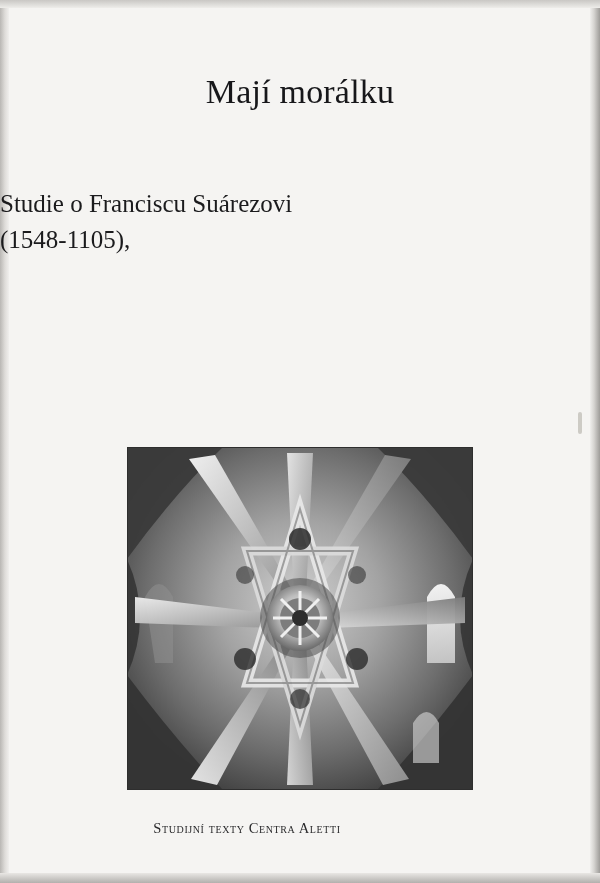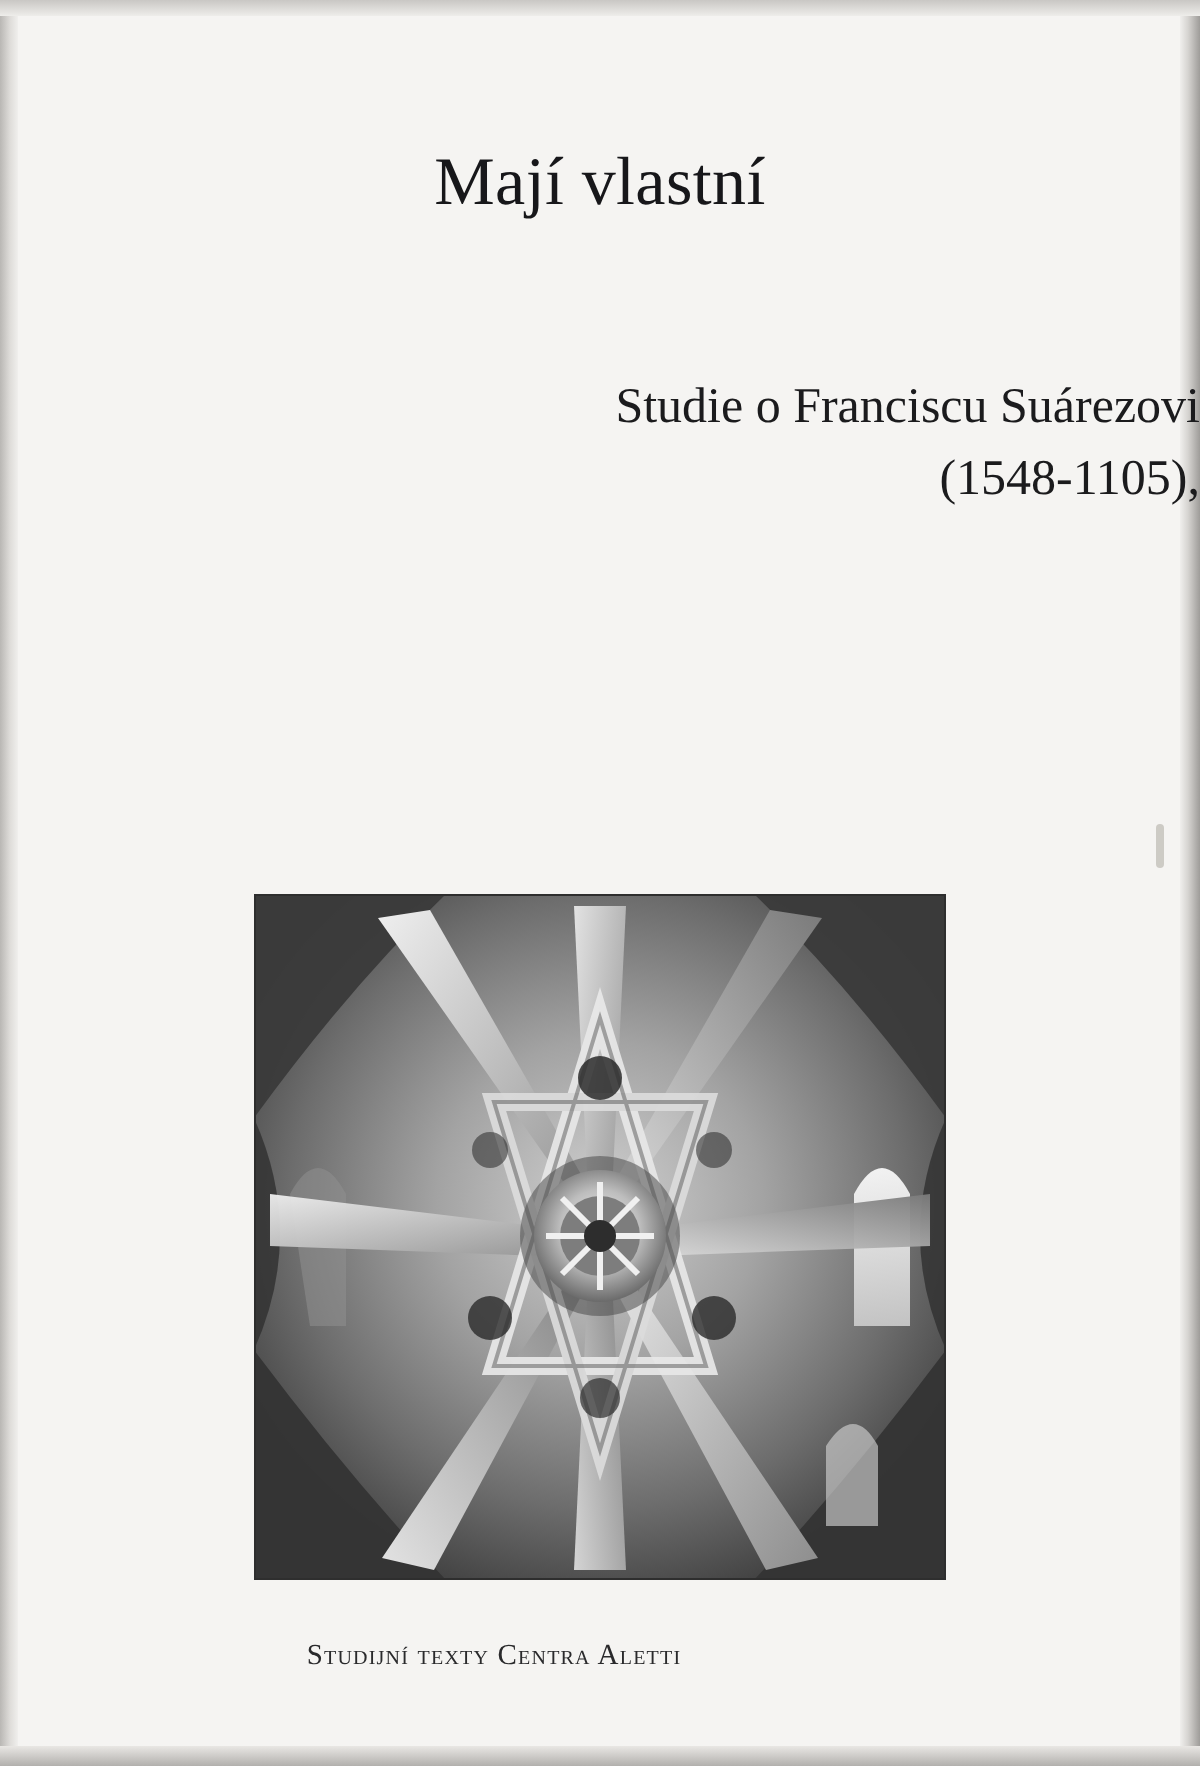--- a/index.html
+++ b/index.html
@@ -81,21 +81,21 @@
     font-weight: normal;
   }
   .main-title .line {
     display: block;
   }
   .subtitle-block {
     position: absolute;
     left: 0;
     top: 186px;
     width: 600px;
-    text-align: right;
+    text-align: left;
   }
   .subtitle {
     font-size: 25px;
     line-height: 1.42;
     color: #1b1b1d;
     margin: 0;
     font-weight: normal;
   }
   .subtitle .line {
     display: block;
@@ -137,21 +137,21 @@
 
   <div class="paper"></div>
   <div class="edge-left"></div>
   <div class="edge-right"></div>
   <div class="edge-top"></div>
   <div class="edge-bottom"></div>
   <div class="spine-mark"></div>
 
   <div class="title-block">
     <h1 class="main-title">
-      <span class="line">Mají vlastní</span>
+      <span class="line">Mají morálku</span>
     </h1>
   </div>
 
   <div class="subtitle-block">
     <h2 class="subtitle">
       <span class="line">Studie o Franciscu Suárezovi</span>
       <span class="line">(1548-1105),</span>
     </h2>
   </div>
 

